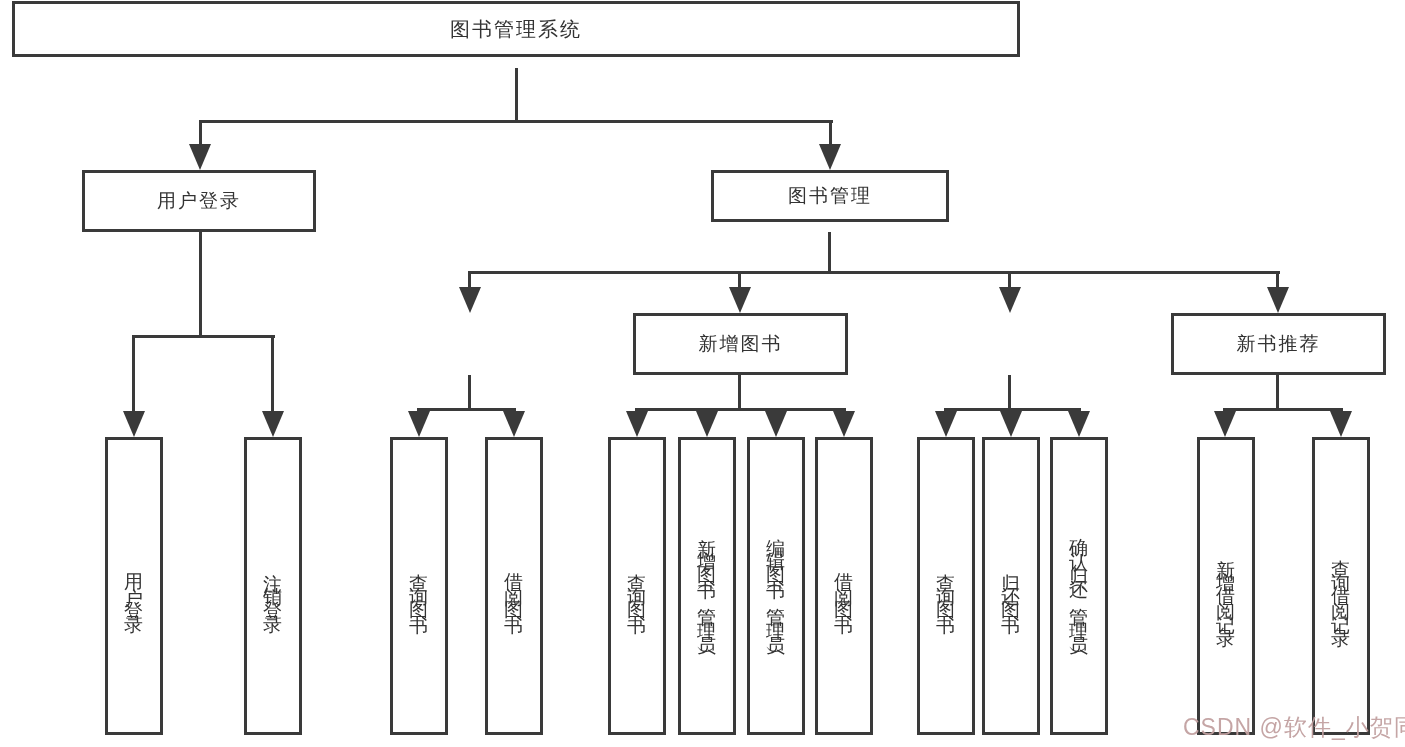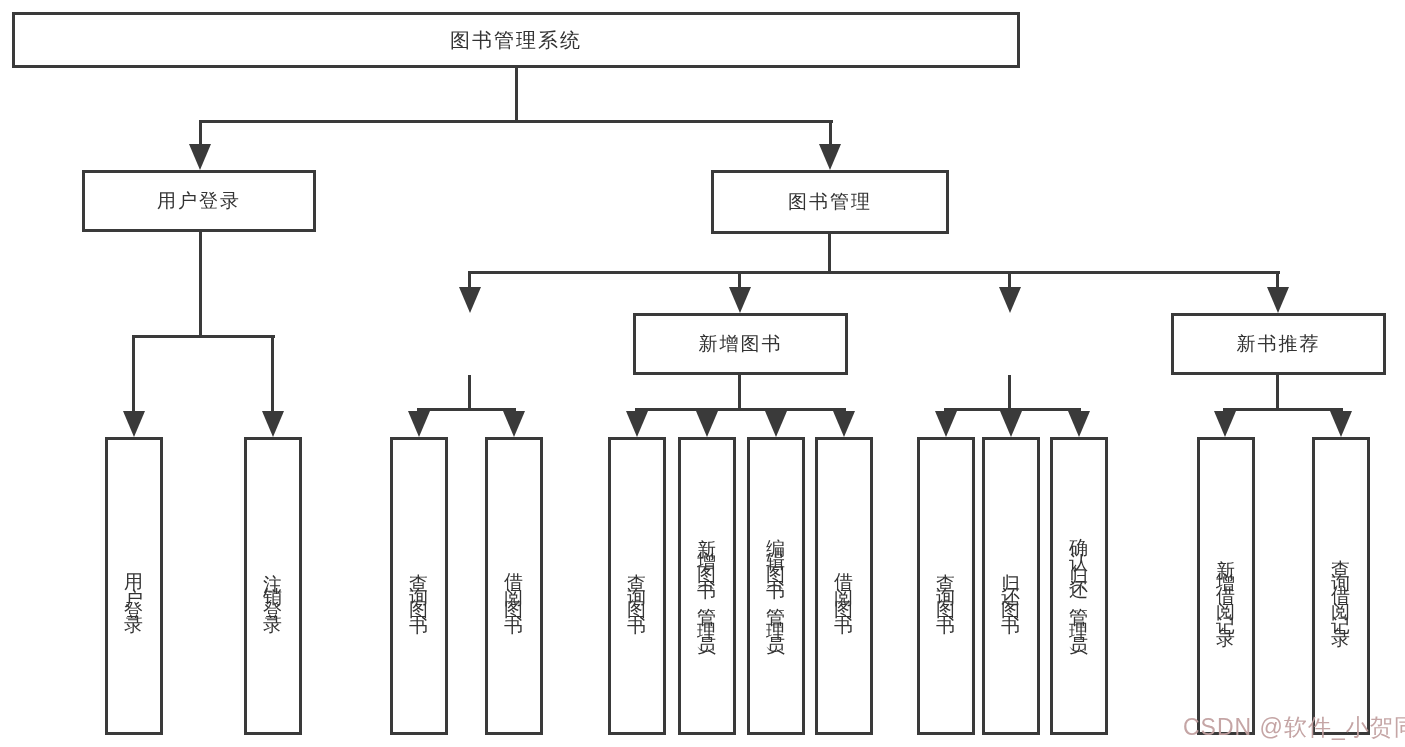--- a/index.html
+++ b/index.html
@@ -59,24 +59,24 @@
     white-space:nowrap;
     z-index:10;
     opacity:.95;
   }
 </style>
 </head>
 <body>
 
 <div class="canvas">
 
-  <div class="node lvl-top" style="left:12px;top:12px;width:1008px;height:56px">图书管理系统</div>
+  <div class="node lvl-top" style="left:12px;top:1px;width:1008px;height:56px">图书管理系统</div>
 
   <div class="node" style="left:82px;top:170px;width:234px;height:62px">用户登录</div>
-  <div class="node" style="left:711px;top:170px;width:238px;height:64px">图书管理</div>
+  <div class="node" style="left:711px;top:170px;width:238px;height:52px">图书管理</div>
 
   <div class="node" style="left:633px;top:313px;width:215px;height:62px">新增图书</div>
   <div class="node" style="left:1171px;top:313px;width:215px;height:62px">新书推荐</div>
 
   <div class="node leaf" style="left:105px">用户登录</div>
   <div class="node leaf" style="left:244px">注销登录</div>
   <div class="node leaf" style="left:390px">查询图书</div>
   <div class="node leaf" style="left:485px">借阅图书</div>
   <div class="node leaf" style="left:608px">查询图书</div>
   <div class="node leaf" style="left:678px">新增图书（管理员）</div>

